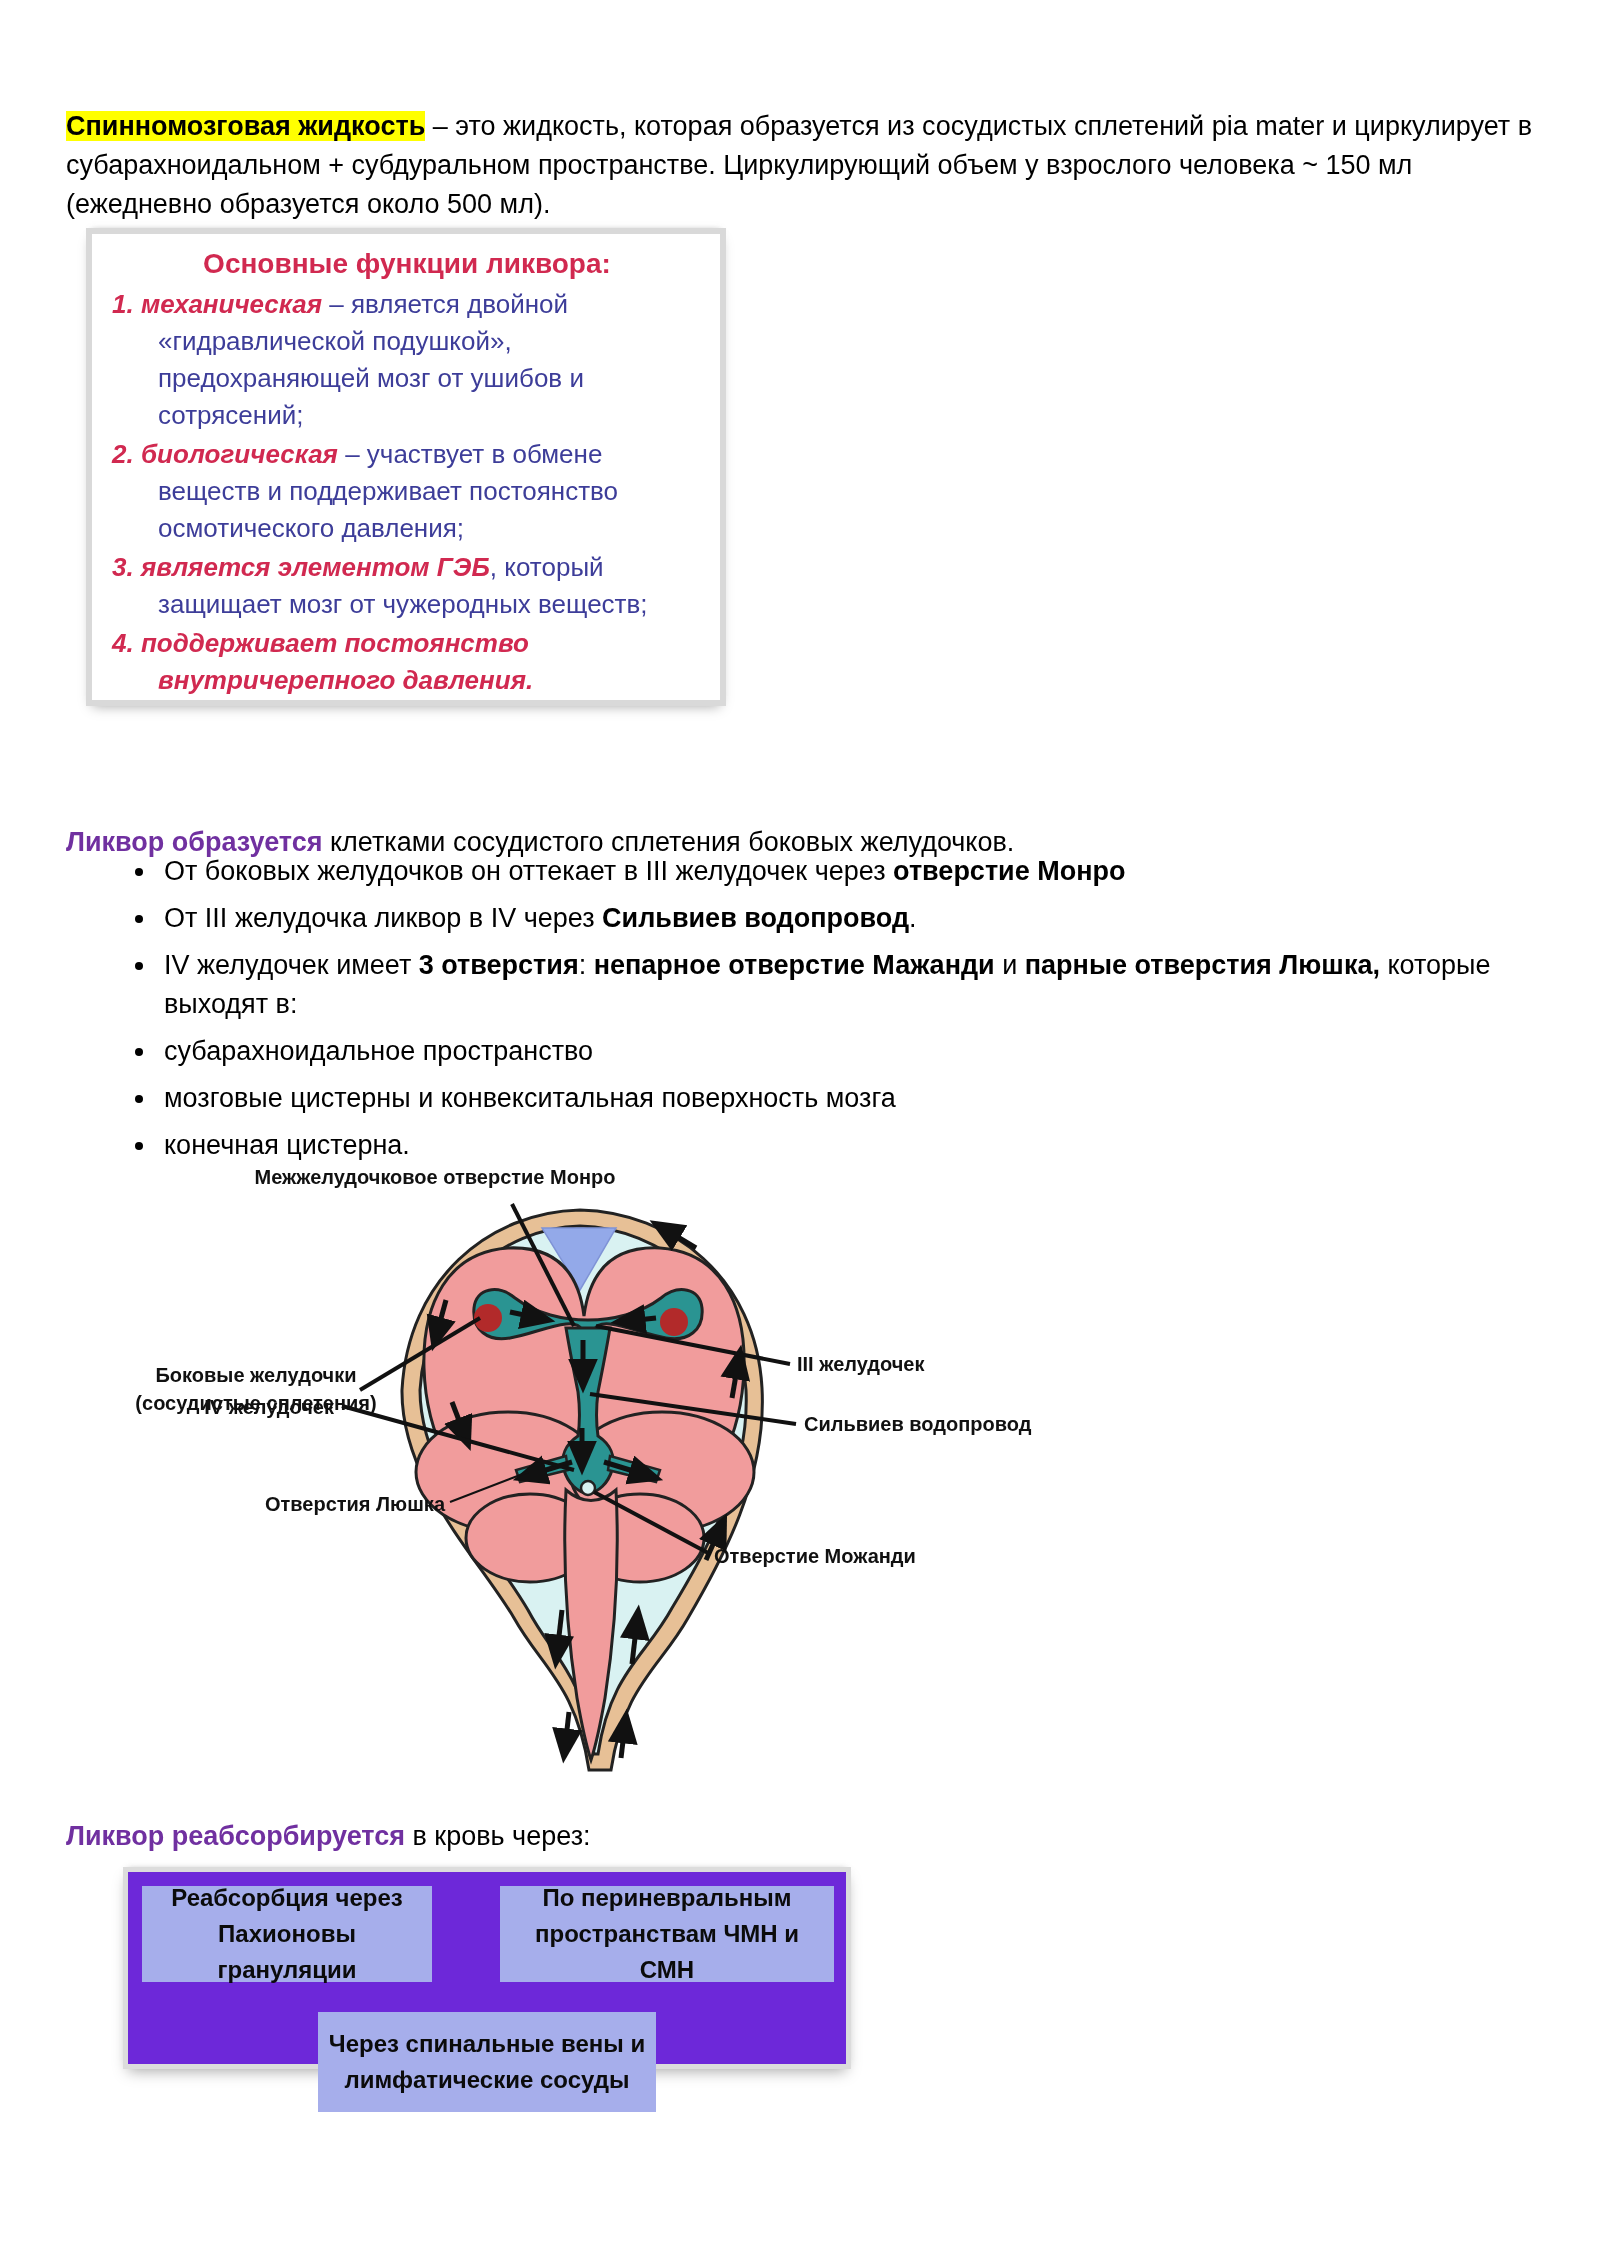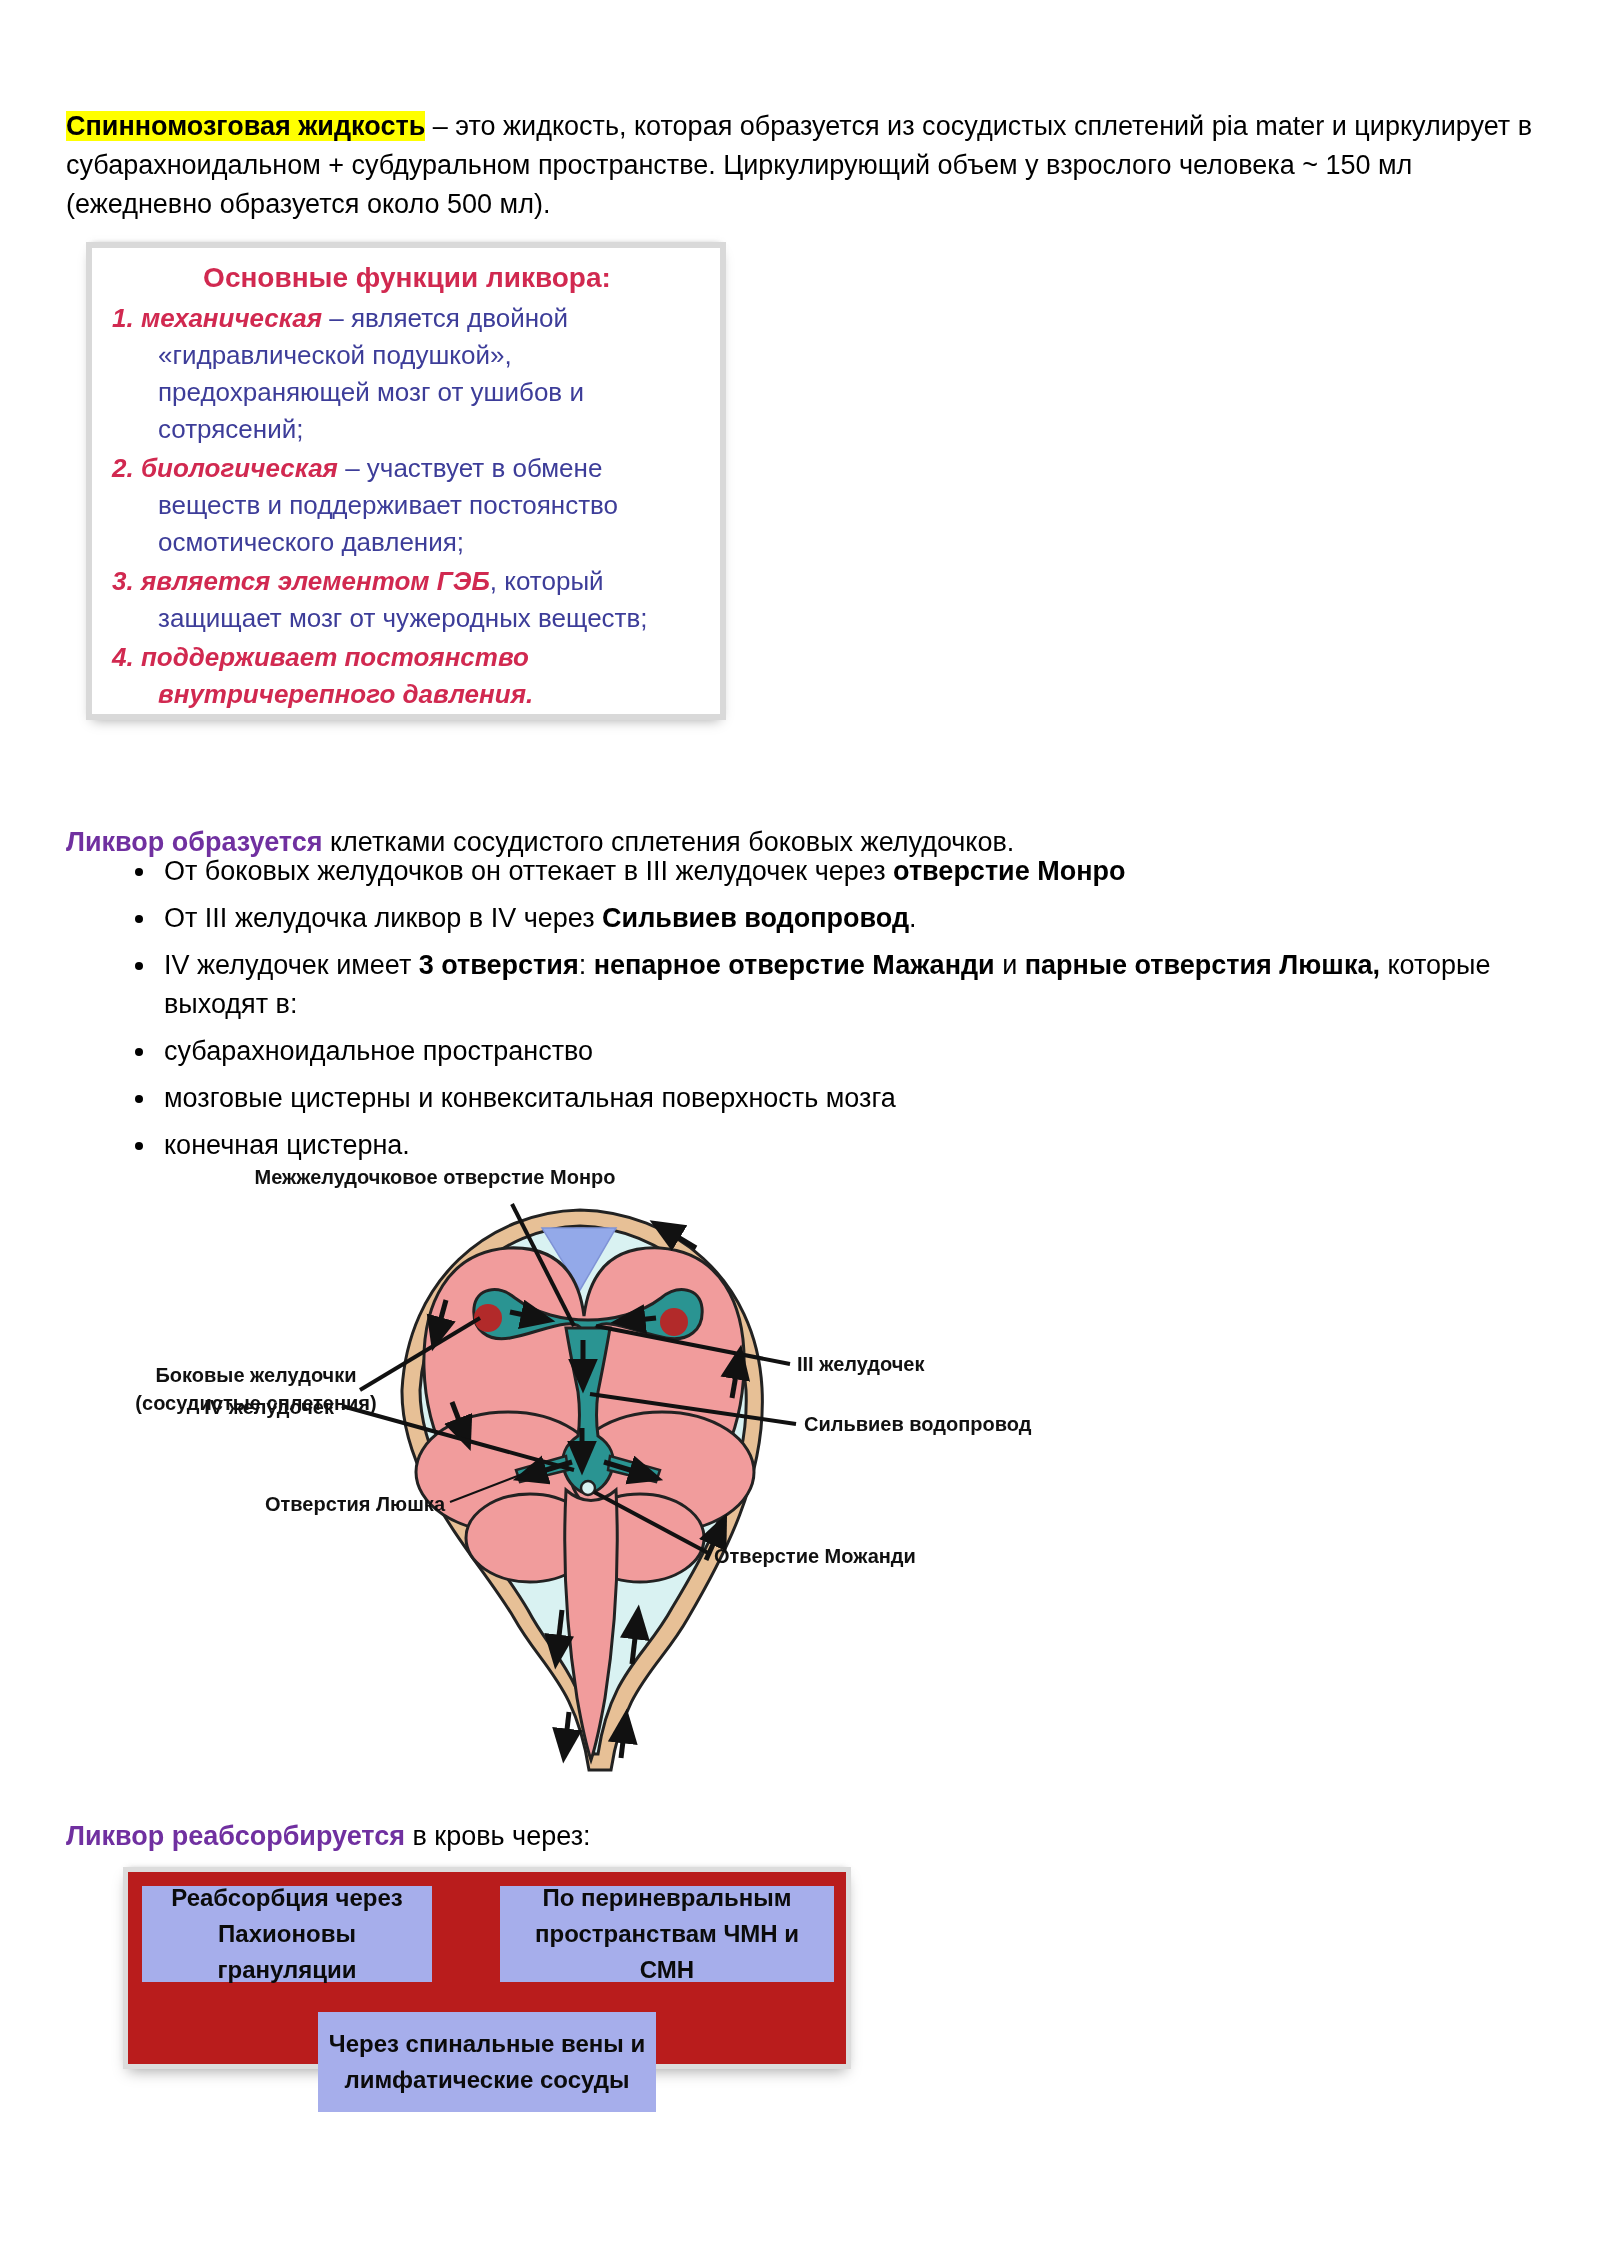--- a/index.html
+++ b/index.html
@@ -11,21 +11,21 @@
   .intro{
     position:absolute;left:66px;top:80px;width:1470px;
     font-size:27px;line-height:39px;
   }
   .hl{background:#ffff00;font-weight:700;}
   
   .fnbox{
     position:absolute;left:92px;top:234px;width:628px;height:466px;
     background:#ffffff;
     box-shadow:0 0 0 6px #d9d9d9, 0 -4px 6px rgba(110,110,110,.55), 0 6px 12px rgba(0,0,0,.35);
-    box-sizing:border-box;padding:14px 18px 10px 20px;margin-top:14px;
+    box-sizing:border-box;padding:14px 18px 10px 20px;
   }
   .fnbox h2{
     margin:0 0 6px 0;text-align:center;
     font-size:28px;font-weight:700;color:#d12950;
   }
   .fnbox ol{margin:0;padding:0;list-style:none;}
   .fnbox li{
     font-size:26px;line-height:37px;color:#3d3d99;
     padding-left:46px;text-indent:-46px;margin-bottom:2px;
   }
@@ -40,21 +40,21 @@
     font-size:27px;line-height:39px;
   }
   .bullets li{margin-bottom:8px;padding-left:6px;}
   .bullets b{font-weight:700;}
   
   .figure{position:absolute;left:60px;top:1140px;width:980px;height:650px;}
   .fig-label{font-weight:700;font-size:20px;fill:#111;}
   
   .reabs-panel{
     position:absolute;left:128px;top:1872px;width:718px;height:192px;
-    background:#b91c1c;
+    background:#6d28d9;
     box-shadow:0 0 0 5px #dcdcdc, 0 -3px 6px rgba(110,110,110,.5), 0 7px 14px rgba(0,0,0,.35);
   }
   .rbox{
     position:absolute;background:#a6aeeb;color:#0b0b0b;
     font-weight:700;font-size:24px;line-height:36px;text-align:center;
     display:flex;align-items:center;justify-content:center;
     padding:8px 10px;box-sizing:border-box;
   }
   .rbox1{left:14px;top:14px;width:290px;height:96px;}
   .rbox2{left:372px;top:14px;width:334px;height:96px;}

